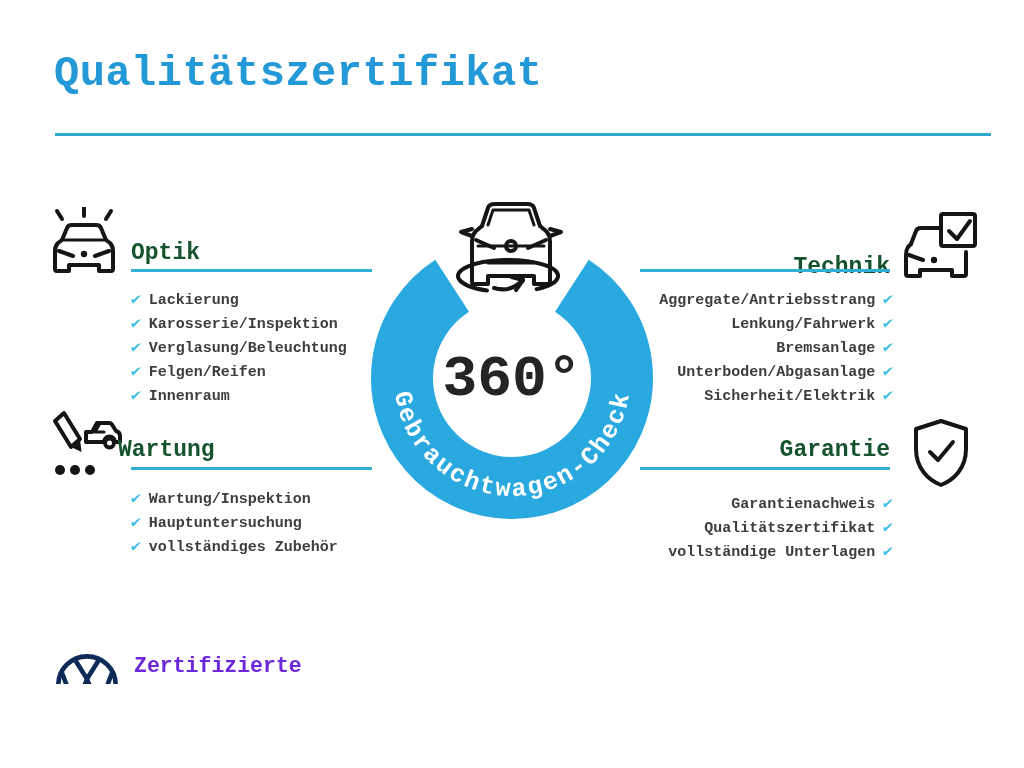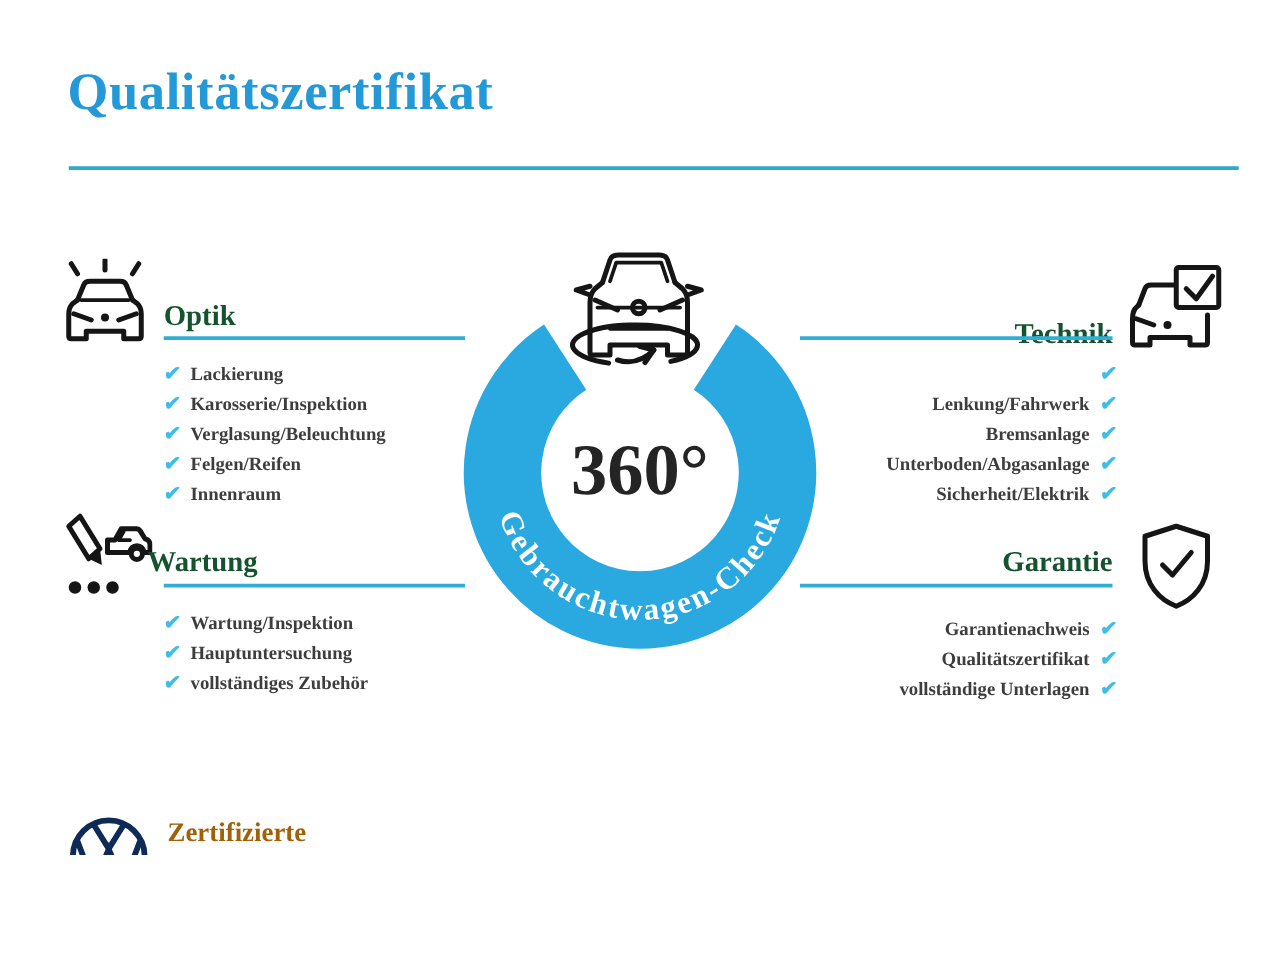--- a/index.html
+++ b/index.html
@@ -1,18 +1,18 @@
 <!DOCTYPE html>
 <html><head>
 <meta charset="utf-8">
 <style>
   html,body{margin:0;padding:0;background:#ffffff;}
   .canvas{
     position:relative;width:1024px;height:684px;background:#ffffff;overflow:hidden;
-    font-family:Liberation Serif, serif;
+    font-family:Liberation Mono, monospace;
   }
   .page-title{
     position:absolute;left:54px;top:50px;
     font-size:42px;font-weight:bold;letter-spacing:.5px;color:#2499d8;
   }
   .top-rule{position:absolute;left:55px;top:133px;width:936px;height:3px;background:#2fa8cc;}
 
   
   .sec-head{position:absolute;font-size:23px;font-weight:bold;color:#14532d;}
   .sec-rule{position:absolute;height:3px;background:#31aed3;}
@@ -26,21 +26,21 @@
   .items.right .check{margin-left:8px;}
 
   .icon-wrap{position:absolute;}
   svg{display:block;}
   .stroke{fill:none;stroke:#151515;stroke-width:4;stroke-linecap:round;stroke-linejoin:round;}
   .thin{stroke-width:3;}
   .fillico{fill:#151515;stroke:none;}
 
   .footer-text{
     position:absolute;left:134px;top:653px;
-    font-size:21.5px;font-weight:bold;line-height:26px;color:#a16207;
+    font-size:21.5px;font-weight:bold;line-height:26px;color:#6d28d9;
   }
 </style>
 </head>
 <body>
 
 <div class="canvas">
 
   <div class="page-title">Qualitätszertifikat</div>
   <div class="top-rule"></div>
 
@@ -140,20 +140,21 @@
     <path class="stroke" d="M8,36 L5,39 Q3,42 3,47 L3,66 Q3,68 5,68 L17,68 L17,62 L49,62 L49,68 L61,68 Q63,68 63,66 L63,44"></path>
     <path class="stroke" d="M6,47 L20,52"></path>
     <circle class="fillico" cx="31" cy="52" r="3.2"></circle>
     <rect x="38" y="6" width="34" height="32" rx="2" fill="#ffffff" stroke="#151515" stroke-width="4"></rect>
     <path class="stroke" stroke-width="4.5" d="M46,23 L54,31 L67,13"></path>
   </svg>
   <div class="sec-head" style="right:134px;top:254px;">Technik</div>
   <div class="sec-rule" style="left:640px;top:269px;width:250px;"></div>
   <ul class="items right" style="right:131px;top:288px;">
     <li>
+        <span>Aggregate/Antriebsstrang</span>
         <span class="check">✔</span>
       </li>
     <li>
         <span>Lenkung/Fahrwerk</span>
         <span class="check">✔</span>
       </li>
     <li>
         <span>Bremsanlage</span>
         <span class="check">✔</span>
       </li>

